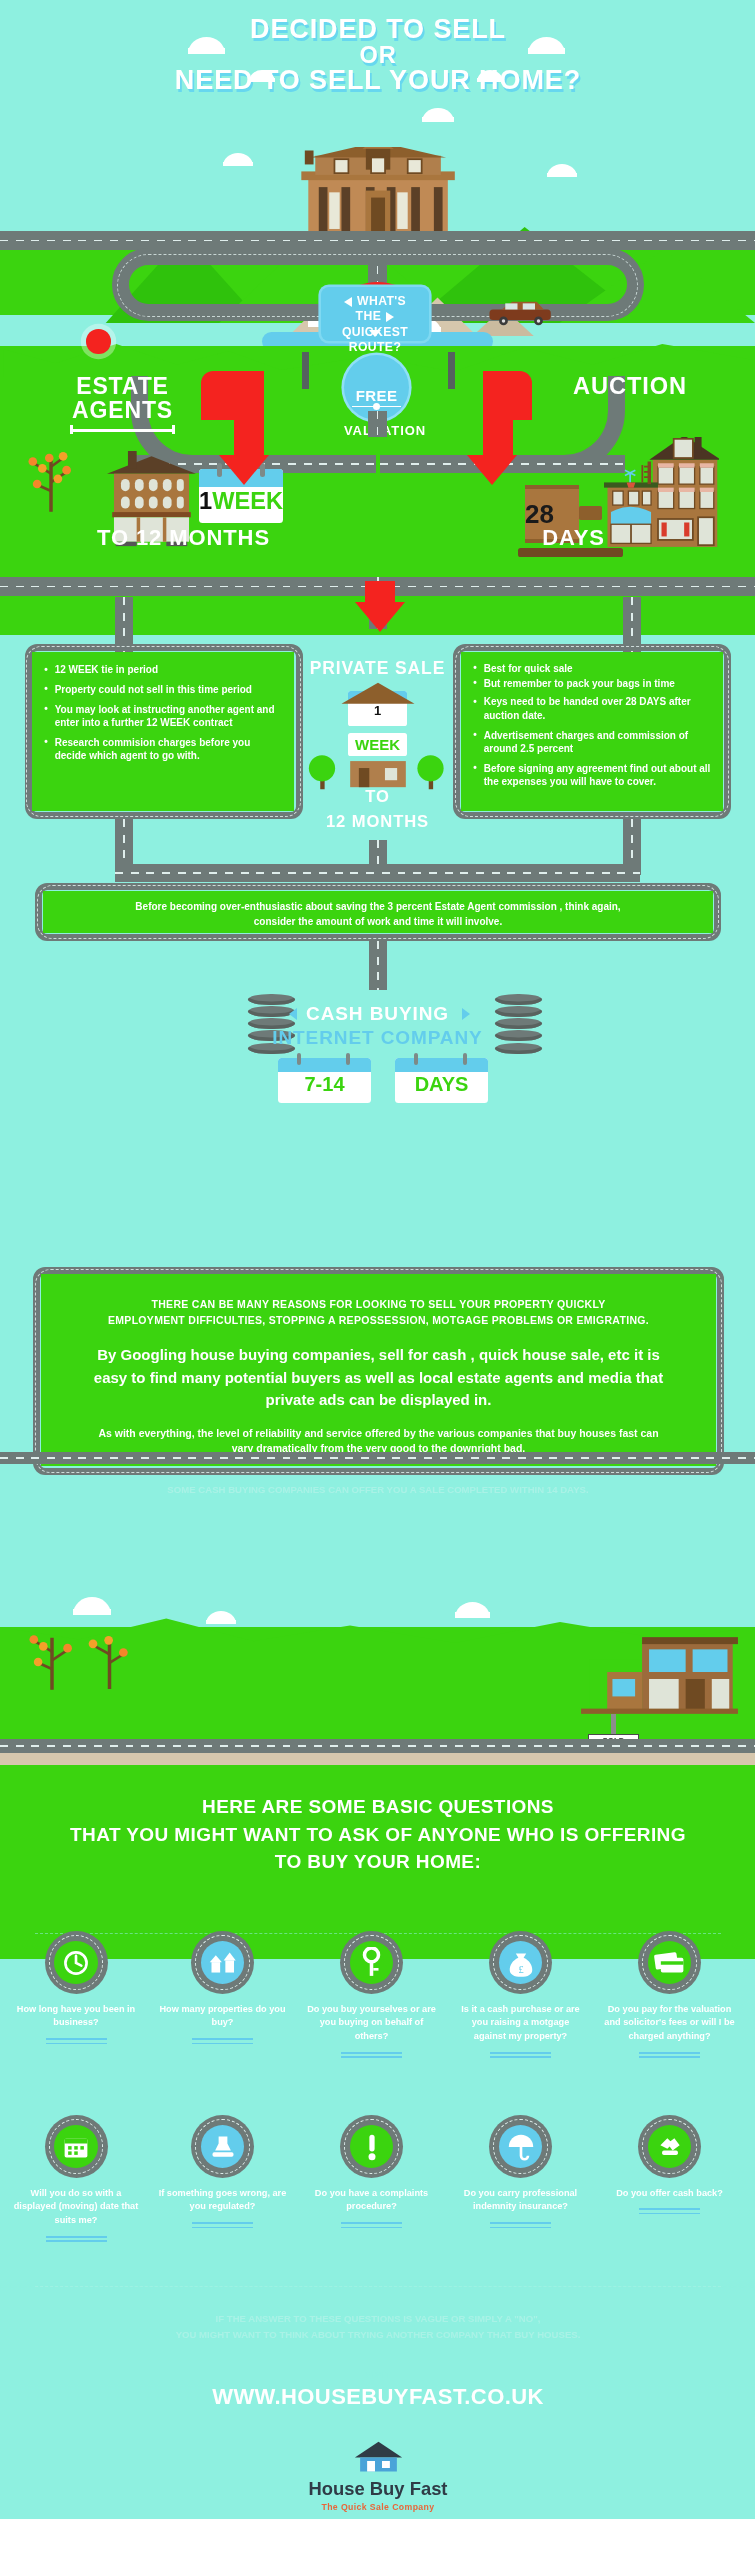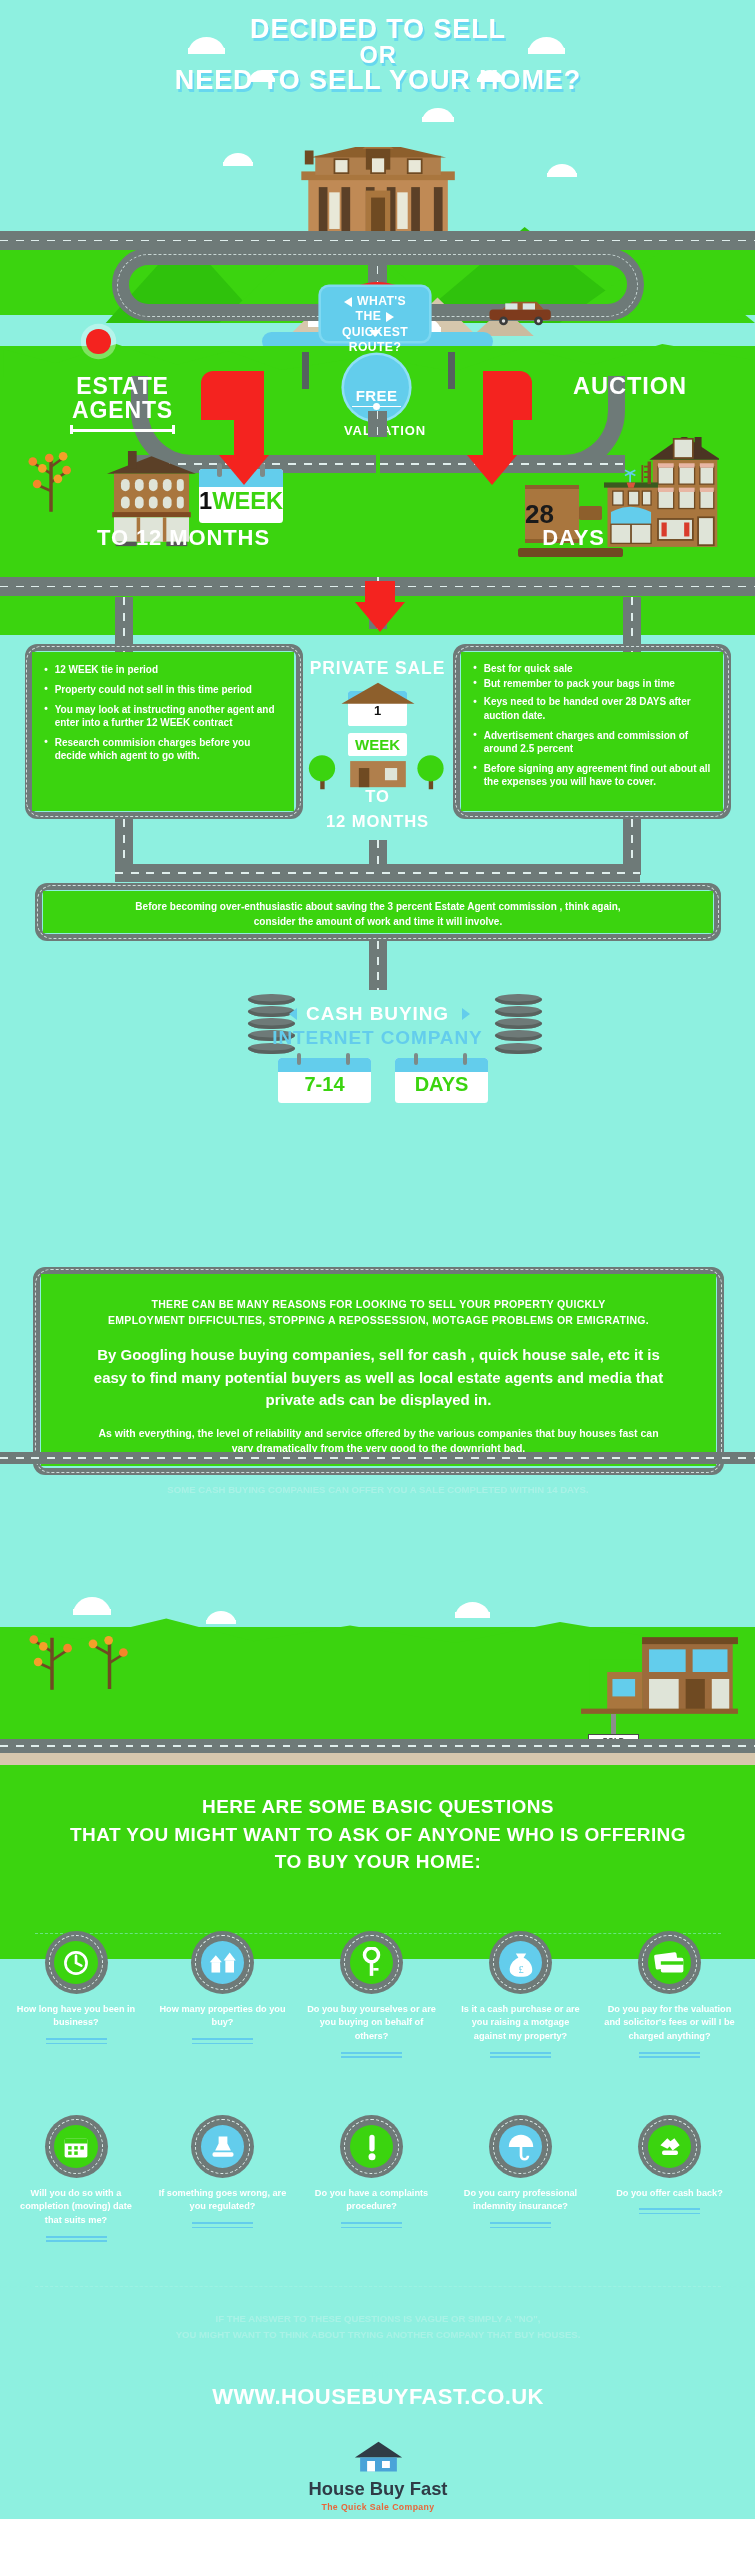--- a/index.html
+++ b/index.html
@@ -649,21 +649,21 @@
             <g fill="#3bd40f">
               <rect x="7" y="15" width="4" height="4"></rect>
               <rect x="14" y="15" width="4" height="4"></rect>
               <rect x="21" y="15" width="4" height="4"></rect>
               <rect x="7" y="21" width="4" height="4"></rect>
               <rect x="14" y="21" width="4" height="4"></rect>
             </g>
           </svg>
     </div>
       </div>
-    <div class="q-label">Will you do so with a completion (moving) date that suits me?</div>
+    <div class="q-label">Will you do so with a displayed (moving) date that suits me?</div>
     <div class="q-rule">
         <i></i>
         <i></i>
       </div>
   </div>
   <div class="q-cell" style="left:157px;top:2115px">
     <div class="q-badge">
         <div class="inner b">
       <svg width="28" height="28" viewBox="0 0 32 32">
             <path d="M11 4 h10 v8 l4 8 h-18 l4 -8 Z" fill="#fff"></path>

